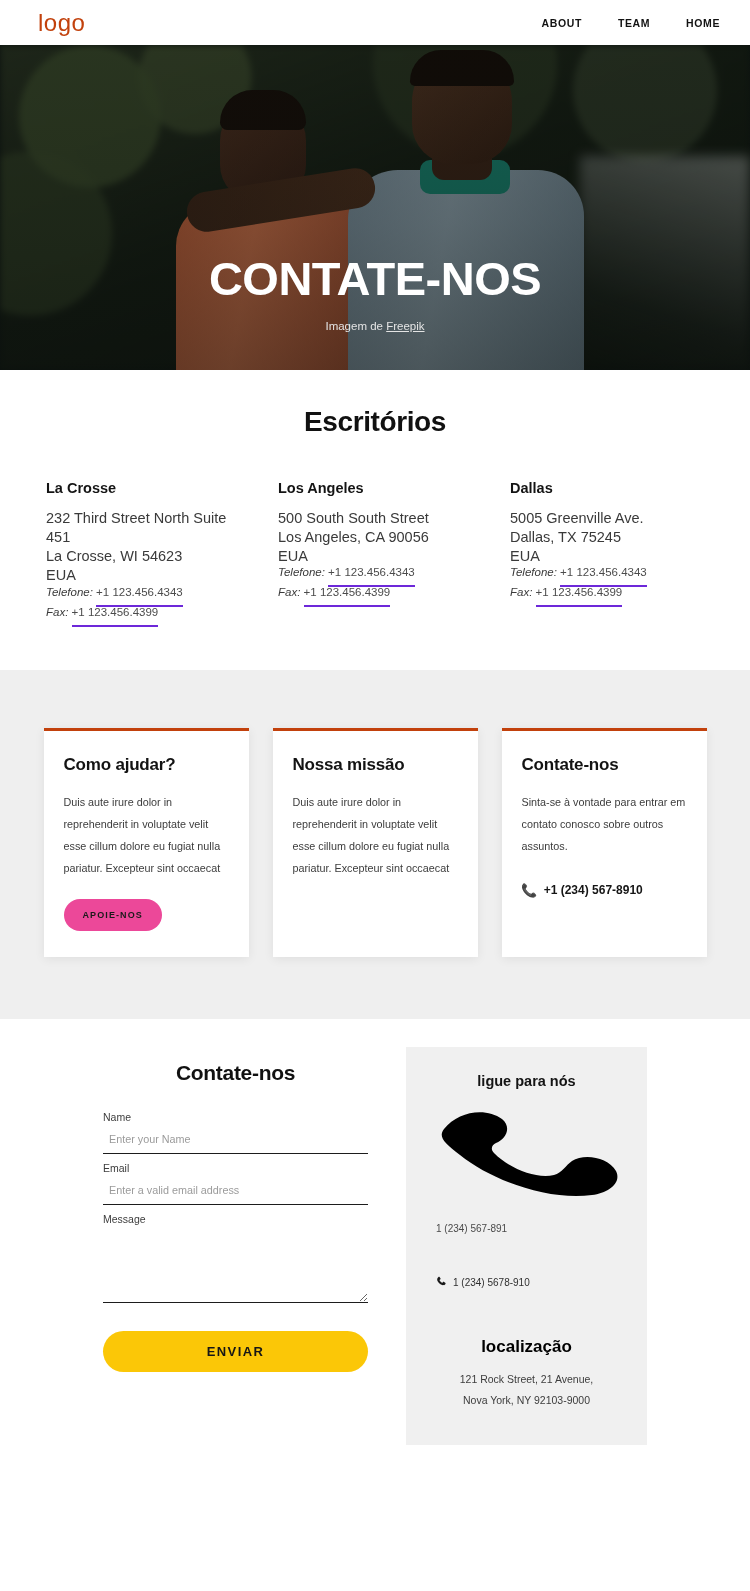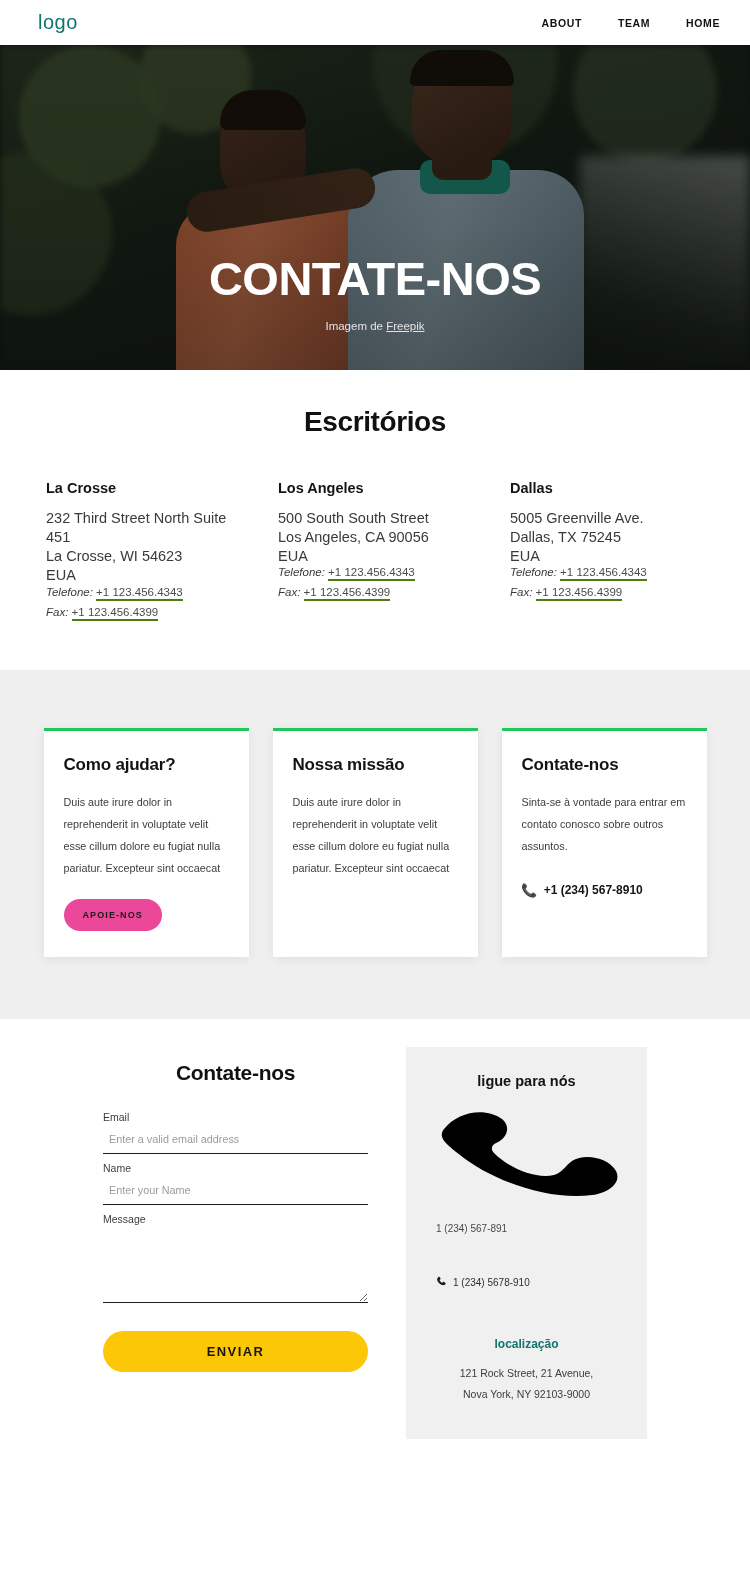--- a/index.html
+++ b/index.html
@@ -15,22 +15,22 @@
   
   .site-header {
     height: 45px;
     background: #ffffff;
     display: flex;
     align-items: center;
     justify-content: space-between;
     padding: 0 30px 0 38px;
   }
   .logo {
-    font-size: 20px;
-    color: #0f766e;
+    font-size: 24px;
+    color: #c2410c;
     letter-spacing: .5px;
     font-weight: 400;
   }
   .nav { display: flex; align-items: center; gap: 36px; }
   .nav-item {
     font-size: 10.5px;
     font-weight: bold;
     letter-spacing: .6px;
     color: #121212;
     text-transform: uppercase;
@@ -163,39 +163,39 @@
   }
   .office-line {
     font-size: 11.5px;
     color: #3a3a3a;
     margin-bottom: 8px;
   }
   .office-line .lbl { font-style: italic; font-weight: normal; }
   .office-line a {
     color: #4b4b4b;
     text-decoration: none;
-    border-bottom: 2px solid #4d7c0f;
-    padding-bottom: 1px;
+    border-bottom: 2px solid #6d28d9;
+    padding-bottom: 7px;
   }
 
   
   .cards-section {
     background: #efefef;
     padding: 58px 0 62px;
   }
   .cards {
     display: flex;
     justify-content: center;
     gap: 24px;
   }
   .card {
     width: 205px;
     min-height: 225px;
     background: #ffffff;
-    border-top: 3px solid #22c55e;
+    border-top: 3px solid #c2410c;
     box-shadow: 0 2px 10px rgba(0,0,0,.07);
     padding: 24px 20px 26px;
   }
   .card-title {
     font-size: 17px;
     font-weight: bold;
     color: #131313;
     margin-bottom: 16px;
     letter-spacing: -.2px;
   }
@@ -305,23 +305,23 @@
   .panel-phone-row {
     display: flex;
     align-items: center;
     gap: 6px;
     font-size: 10px;
     color: #2f2f2f;
     margin: 42px 0 0 10px;
   }
   .panel-block { margin-top: 48px; text-align: center; }
   .panel-sub {
-    font-size: 12px;
-    font-weight: bold;
-    color: #0f766e;
+    font-size: 17px;
+    font-weight: bold;
+    color: #000000;
     margin-bottom: 12px;
   }
   .panel-addr {
     font-size: 10.5px;
     line-height: 2;
     color: #3c3c3c;
   }
   .social-row {
     display: flex;
     justify-content: center;
@@ -441,27 +441,27 @@
 
   </div>
 </section>
 
 <section class="contact-section">
 
   <div class="form-col">
     <div class="form-title">Contate-nos</div>
 
     <div class="field">
+      <label class="field-label">Name</label>
+      <input type="text" placeholder="Enter your Name" style="">
+    </div>
+
+    <div class="field">
       <label class="field-label">Email</label>
       <input type="text" placeholder="Enter a valid email address" style="">
-    </div>
-
-    <div class="field">
-      <label class="field-label">Name</label>
-      <input type="text" placeholder="Enter your Name" style="">
     </div>
 
     <div class="field">
       <label class="field-label">Message</label>
       <textarea placeholder="" style=""></textarea>
     </div>
 
     <button class="submit-btn">ENVIAR</button>
   </div>
 

